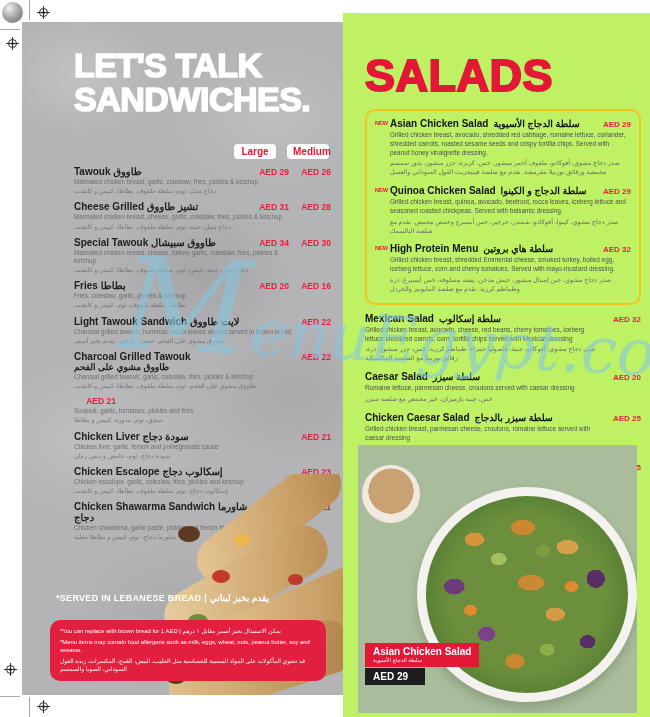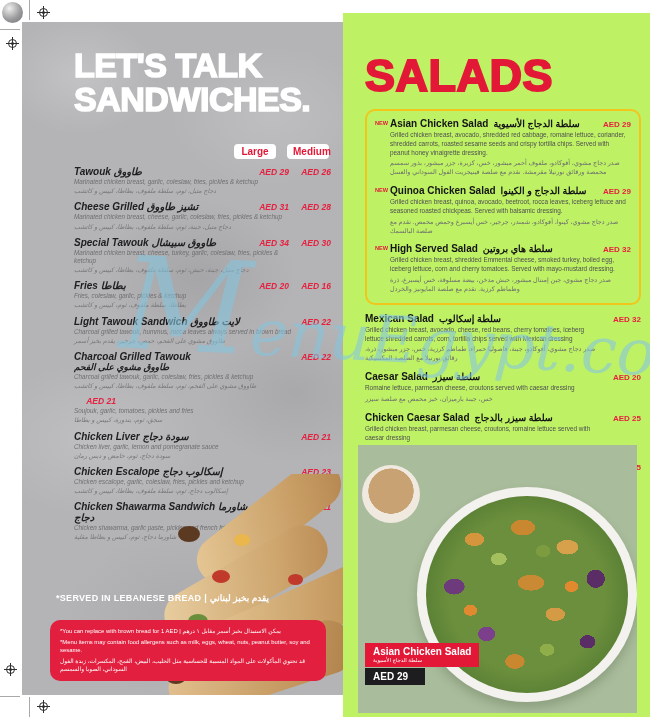--- a/index.html
+++ b/index.html
@@ -27,21 +27,21 @@
       radial-gradient(ellipse 150px 110px at 85% 55%,rgba(110,110,116,.16),transparent 65%),
       radial-gradient(ellipse 180px 130px at 50% 88%,rgba(120,120,126,.15),transparent 65%);}
   .lp-content{position:relative;z-index:1;padding:26px 12px 0 52px;}
   .lp-title{color:#ffffff;font-weight:bold;font-size:34px;line-height:34px;letter-spacing:-.5px;
     -webkit-text-stroke:1.6px #ffffff;}
   .lp-header{position:relative;height:118px;}
   .size-badges{position:absolute;right:2px;top:96px;display:flex;gap:11px;}
   .size-badge{background:#ffffff;color:#e31837;font-size:10px;font-weight:bold;
     padding:2px 6px;border-radius:4px;width:30px;text-align:center;}
 
-  .l-item{margin-bottom:6px;font-style:italic;}
+  .l-item{margin-bottom:6px;}
   .l-line{display:flex;align-items:baseline;}
   .l-name{font-size:10px;font-weight:bold;color:#202022;flex:1;}
   .l-name .ar{font-weight:bold;}
   .ar-block{display:block;font-size:9px;font-weight:bold;color:#202022;margin-top:0;}
   .price{width:42px;text-align:right;color:#e6203f;font-size:8.5px;font-weight:bold;flex:none;}
   .l-desc{font-size:6.3px;line-height:1.3;color:#6e6f71;margin-top:1px;max-width:218px;}
   .l-desc.ar{color:#77787a;}
 
   .served-note{position:absolute;z-index:3;left:34px;top:571px;color:#ffffff;
     font-size:9px;font-weight:bold;letter-spacing:.3px;}
@@ -278,21 +278,21 @@
             <span class="r-name-ar">سلطة الدجاج و الكينوا</span>
             <span class="r-price">AED 29</span>
           </div>
           <div class="r-desc">Grilled chicken breast, quinoa, avocado, beetroot, rocca leaves, iceberg lettuce and seasoned roasted chickpeas. Served with balsamic dressing.</div>
           <div class="r-desc ar">صدر دجاج مشوي، كينوا، أفوكادو، شمندر، جرجير، خس أيسبرغ وحمص محمص. تقدم مع صلصة البالسمك</div>
         </div>
 
         <div class="r-item">
           <span class="new-tag">NEW</span>
           <div class="r-line">
-            <span class="r-name">High Served Salad</span>
+            <span class="r-name">High Protein Menu</span>
             <span class="r-name-ar">سلطة هاي بروتين</span>
             <span class="r-price">AED 32</span>
           </div>
           <div class="r-desc">Grilled chicken breast, shredded Emmental cheese, smoked turkey, boiled egg, iceberg lettuce, corn and cherry tomatoes. Served with mayo-mustard dressing.</div>
           <div class="r-desc ar">صدر دجاج مشوي، جبن إمنتال مبشور، حبش مدخن، بيضة مسلوقة، خس أيسبرغ، ذرة وطماطم كرزية. تقدم مع صلصة المايونيز والخردل</div>
         </div>
       </div>
 
       <div class="r-item no-new">
         <div class="r-line">

